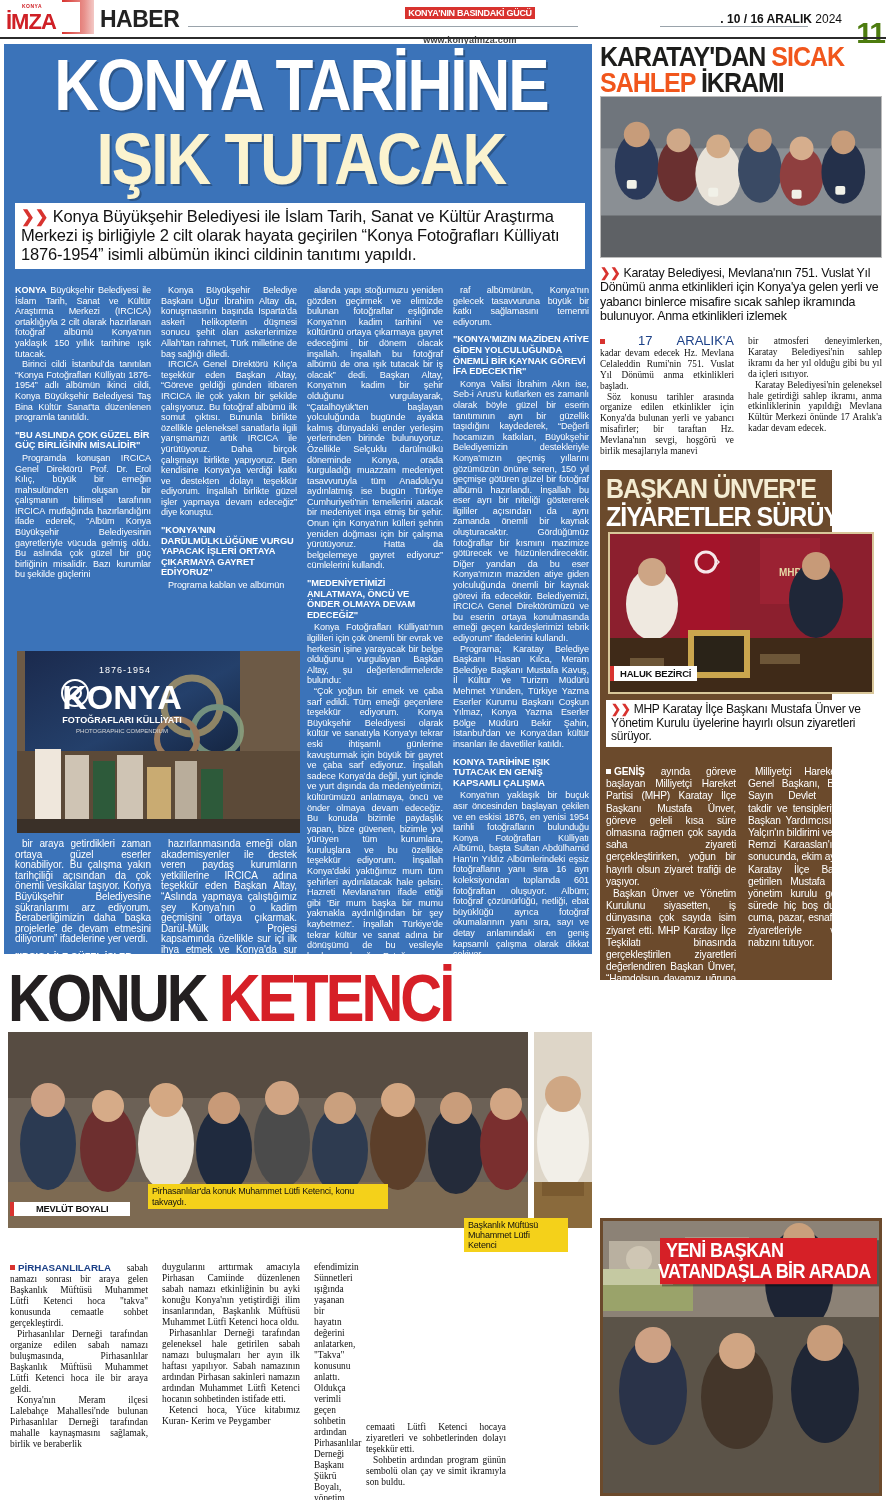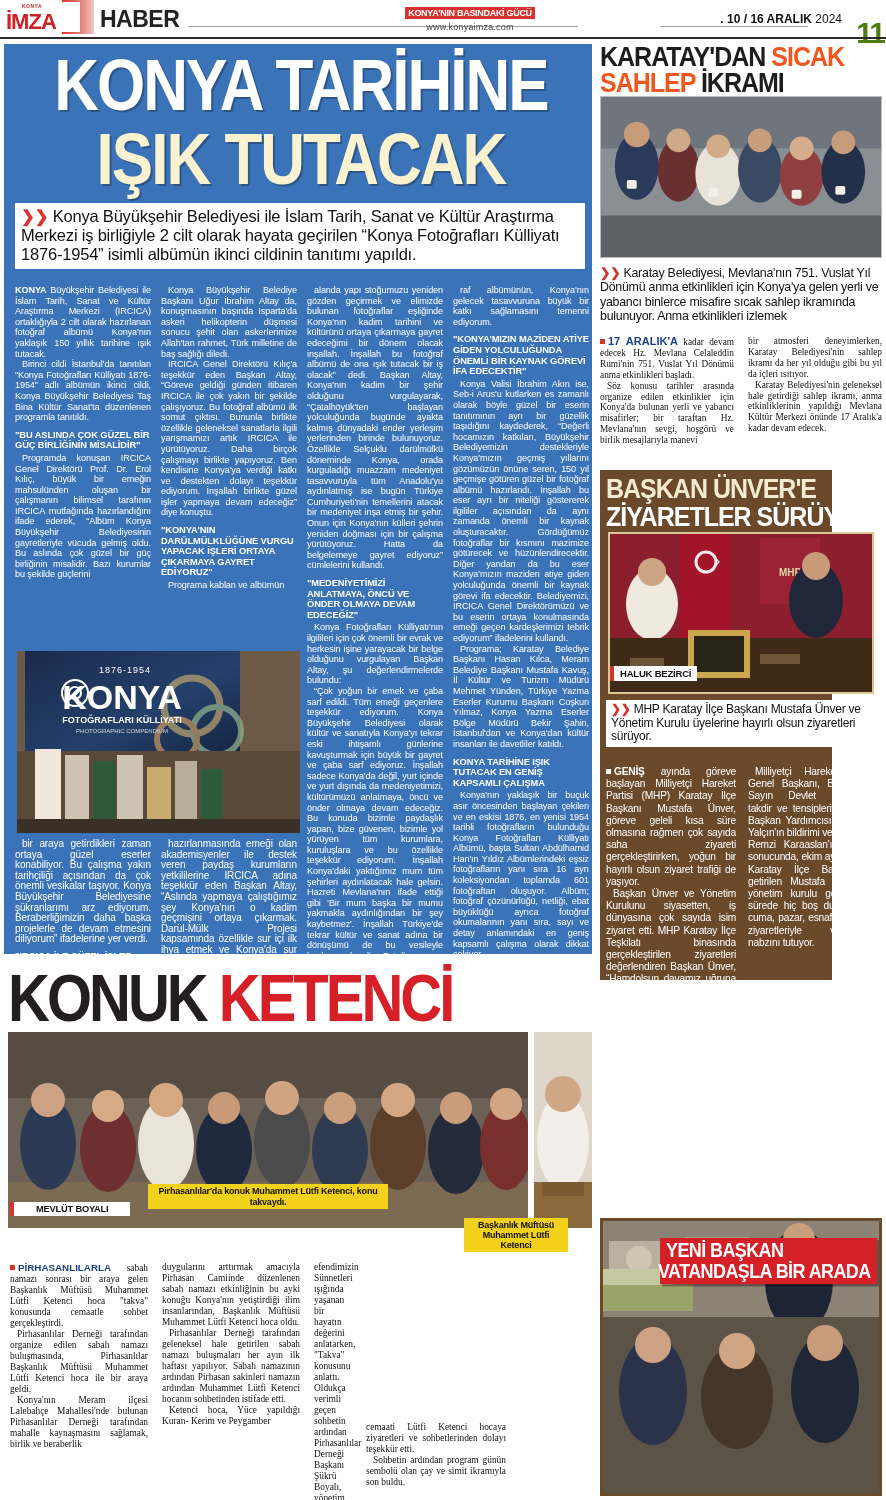--- a/index.html
+++ b/index.html
@@ -10,21 +10,21 @@
   .masthead{position:absolute;left:0;top:0;width:886px;height:40px;}
   .mh-logo{position:absolute;left:4px;top:2px;width:76px;height:30px;background:#ffffff;}
   .mh-logo .imza{position:absolute;left:2px;top:7px;font-weight:bold;font-size:22px;letter-spacing:-1px;color:#cf2026;font-family:"Liberation Sans",sans-serif;}
   .mh-logo .konya{position:absolute;left:18px;top:1px;font-size:5px;font-weight:bold;color:#cf2026;letter-spacing:.5px;}
   .mh-redblock{position:absolute;left:62px;top:0;width:32px;height:34px;background:linear-gradient(90deg,#d8332f 0%,#e8918c 70%,#f3c9c6 100%);}
   .mh-section{position:absolute;left:100px;top:6px;font-size:23px;font-weight:bold;color:#222;letter-spacing:-.5px;}
   .mh-rule{position:absolute;left:188px;top:26px;width:390px;height:1px;background:#9aa3ab;}
   .mh-rule2{position:absolute;left:660px;top:26px;width:148px;height:1px;background:#9aa3ab;}
   .mh-site{position:absolute;left:380px;top:2px;width:180px;text-align:center;}
   .mh-site .tag{display:inline-block;background:#d8332f;color:#fff;font-size:9px;font-weight:bold;letter-spacing:-.3px;padding:1px 3px;}
-  .mh-site .url{font-size:9px;color:#444;letter-spacing:.2px;margin-top:2px;}
+  .mh-site .url{font-size:9px;color:#444;letter-spacing:.2px;margin-top:15px;font-weight:bold;}
   .mh-date{position:absolute;right:44px;top:12px;font-size:12px;font-weight:bold;color:#111;white-space:nowrap;}
   .mh-date .yr{font-weight:normal;}
   .mh-pageno{position:absolute;right:2px;top:16px;font-size:30px;font-weight:bold;color:#4d7c0f;letter-spacing:-2px;}
   .mh-botline{position:absolute;left:0;top:37px;width:886px;height:2px;background:#2b2b2b;}
 
   
   .lead{position:absolute;left:4px;top:44px;width:588px;height:910px;background:#3b73b9;border:3px solid #3b73b9;box-sizing:border-box;}
   .lead-inner{position:absolute;left:0;top:0;right:0;bottom:0;background:#3b73b9;}
   .hl1{position:absolute;left:8px;top:4px;width:572px;text-align:center;font-size:62px;line-height:58px;font-weight:bold;color:#ffffff;letter-spacing:-2px;font-family:"Liberation Sans",sans-serif;transform:scaleY(1.18);transform-origin:top center;text-shadow:2px 2px 0 rgba(0,0,0,.25);}
   .hl2{position:absolute;left:8px;top:78px;width:572px;text-align:center;font-size:62px;line-height:58px;font-weight:bold;color:#fbf3cf;letter-spacing:-2px;transform:scaleY(1.18);transform-origin:top center;text-shadow:2px 2px 0 rgba(0,0,0,.25);}
@@ -54,21 +54,21 @@
   .rt-photo{position:absolute;left:0;top:52px;width:282px;height:162px;overflow:hidden;border:1px solid #bbb;box-sizing:border-box;}
   .rt-spot{position:absolute;left:0;top:222px;width:282px;}
   .rt-spot p{margin:0;font-size:12.4px;line-height:14.4px;color:#111;letter-spacing:-.25px;}
   .rt-spot .chev{color:#d8332f;font-weight:bold;}
   .rt-cols{position:absolute;left:0;top:292px;width:282px;}
   .rtc{position:absolute;top:0;width:134px;}
   .rtc.a{left:0;} .rtc.b{left:148px;}
   .rtc p{margin:0;font-size:9.3px;line-height:10.9px;font-family:"Liberation Serif",serif;color:#111;text-align:justify;text-indent:7px;}
   .rtc p.noind{text-indent:0;}
   .sqred{display:inline-block;width:5px;height:5px;background:#d8332f;margin-right:3px;vertical-align:1px;}
-  .rtc .bold-lead{font-family:"Liberation Sans",sans-serif;font-weight:bold;font-size:11px;color:#1a3f86;}
+  .rtc .bold-lead{font-family:"Liberation Sans",sans-serif;font-weight:normal;font-size:13px;color:#1a3f86;margin-left:30px;}
 
   
   .rm{position:absolute;left:600px;top:470px;width:232px;height:510px;background:#6b4a2c;}
   .rm-h{position:absolute;left:6px;top:4px;width:272px;}
   .rm-h .l1{font-size:25px;font-weight:bold;line-height:24px;color:#f4ecd2;letter-spacing:-1px;transform:scaleY(1.14);transform-origin:top left;display:block;}
   .rm-h .l2{font-size:25px;font-weight:bold;line-height:24px;color:#ffffff;letter-spacing:-1px;transform:scaleY(1.14);transform-origin:top left;display:block;margin-top:4px;}
   .rm-photo{position:absolute;left:8px;top:62px;width:266px;height:162px;overflow:hidden;border:2px solid #d9c79a;box-sizing:border-box;}
   .rm-byline{position:absolute;left:10px;top:196px;background:#fff;border-left:4px solid #d8332f;padding:2px 6px;font-size:9.5px;font-weight:bold;color:#111;letter-spacing:-.2px;}
   .rm-spot{position:absolute;left:6px;top:230px;width:272px;background:#fff;padding:3px 5px;box-sizing:border-box;}
   .rm-spot p{margin:0;font-size:12px;line-height:13.6px;color:#111;letter-spacing:-.25px;}
@@ -81,21 +81,21 @@
   .sqwhite{display:inline-block;width:5px;height:5px;background:#ffffff;margin-right:3px;vertical-align:1px;}
   .rmc .bold-lead{font-weight:bold;}
 
   
   .bl{position:absolute;left:4px;top:962px;width:588px;}
   .bl-h{position:absolute;left:4px;top:6px;font-size:58px;font-weight:bold;letter-spacing:-3px;line-height:52px;transform:scaleY(1.16);transform-origin:top left;}
   .bl-h .k1{color:#231f20;}
   .bl-h .k2{color:#d62027;}
   .bl-photo{position:absolute;left:4px;top:70px;width:520px;height:196px;overflow:hidden;background:#222;}
   .bl-photo-s{position:absolute;left:530px;top:250px;width:100px;height:100px;}
-  .cap-y{position:absolute;background:#f4d11a;color:#111;font-size:9px;font-weight:bold;line-height:10.5px;padding:2px 4px;text-align:center;letter-spacing:-.2px;}
+  .cap-y{position:absolute;background:#f4d11a;color:#111;font-size:9px;font-weight:normal;line-height:10.5px;padding:2px 4px;letter-spacing:-.2px;}
   .cap-w{position:absolute;background:#ffffff;border-left:4px solid #d8332f;padding:2px 22px;font-size:9.3px;font-weight:bold;color:#111;letter-spacing:-.2px;}
   .bl-cols{position:absolute;left:6px;top:300px;width:580px;}
   .blc{position:absolute;top:0;}
   .blc p{margin:0;font-size:9.4px;line-height:11px;font-family:"Liberation Serif",serif;color:#111;text-align:justify;text-indent:7px;}
   .blc p.noind{text-indent:0;}
   .blc .bold-lead{font-family:"Liberation Sans",sans-serif;font-weight:bold;font-size:9.8px;color:#1a3f86;}
 
   
   .br-photo{position:absolute;left:600px;top:1218px;width:282px;height:278px;overflow:hidden;border:3px solid #6b4a2c;box-sizing:border-box;}
   .br-band{position:absolute;left:660px;top:1238px;background:#d62027;color:#fff;font-weight:bold;font-size:18px;line-height:19px;letter-spacing:-.6px;padding:2px 6px;transform:scaleY(1.1);transform-origin:top left;box-shadow:2px 2px 0 rgba(0,0,0,.35);}
@@ -371,21 +371,21 @@
 
     <div class="bl-cols">
       <div class="blc" style="left:0;width:138px;">
         <p class="noind"><span class="sqred"></span><span class="bold-lead">PİRHASANLILARLA</span><span> sabah namazı sonrası bir araya gelen Başkanlık Müftüsü Muhammet Lütfi Ketenci hoca "takva" konusunda cemaatle sohbet gerçekleştirdi.</span></p>
         <p>Pirhasanlılar Derneği tarafından organize edilen sabah namazı buluşmasında, Pirhasanlılar Başkanlık Müftüsü Muhammet Lütfi Ketenci hoca ile bir araya geldi.</p>
         <p>Konya'nın Meram ilçesi Lalebahçe Mahallesi'nde bulunan Pirhasanlılar Derneği tarafından mahalle kaynaşmasını sağlamak, birlik ve beraberlik</p>
       </div>
       <div class="blc" style="left:152px;width:138px;">
         <p class="noind">duygularını arttırmak amacıyla Pirhasan Camiinde düzenlenen sabah namazı etkinliğinin bu ayki konuğu Konya'nın yetiştirdiği ilim insanlarından, Başkanlık Müftüsü Muhammet Lütfi Ketenci hoca oldu.</p>
         <p>Pirhasanlılar Derneği tarafından geleneksel hale getirilen sabah namazı buluşmaları her ayın ilk haftası yapılıyor. Sabah namazının ardından Pirhasan sakinleri namazın ardından Muhammet Lütfi Ketenci hocanın sohbetinden istifade etti.</p>
-        <p>Ketenci hoca, Yüce yapıldığı Kuran- Kerim ve Peygamber</p>
+        <p>Ketenci hoca, Yüce kitabımız Kuran- Kerim ve Peygamber</p>
       </div>
       <div class="blc" style="left:304px;width:40px;">
         <p class="noind">efendimizin Sünnetleri ışığında yaşanan bir hayatın değerini anlatarken, "Takva" konusunu anlattı. Oldukça verimli geçen sohbetin ardından Pirhasanlılar Derneği Başkanı Şükrü Boyalı, yönetim kurulu üyeleri, Pirhasan Camii imam hatibi Abdullah Duran hoca ve tüm</p>
       </div>
       <div class="blc" style="left:356px;width:140px;top:160px;">
         <p class="noind">cemaati Lütfi Ketenci hocaya ziyaretleri ve sohbetlerinden dolayı teşekkür etti.</p>
         <p>Sohbetin ardından program günün sembolü olan çay ve simit ikramıyla son buldu.</p>
       </div>
     </div>
   </div>

